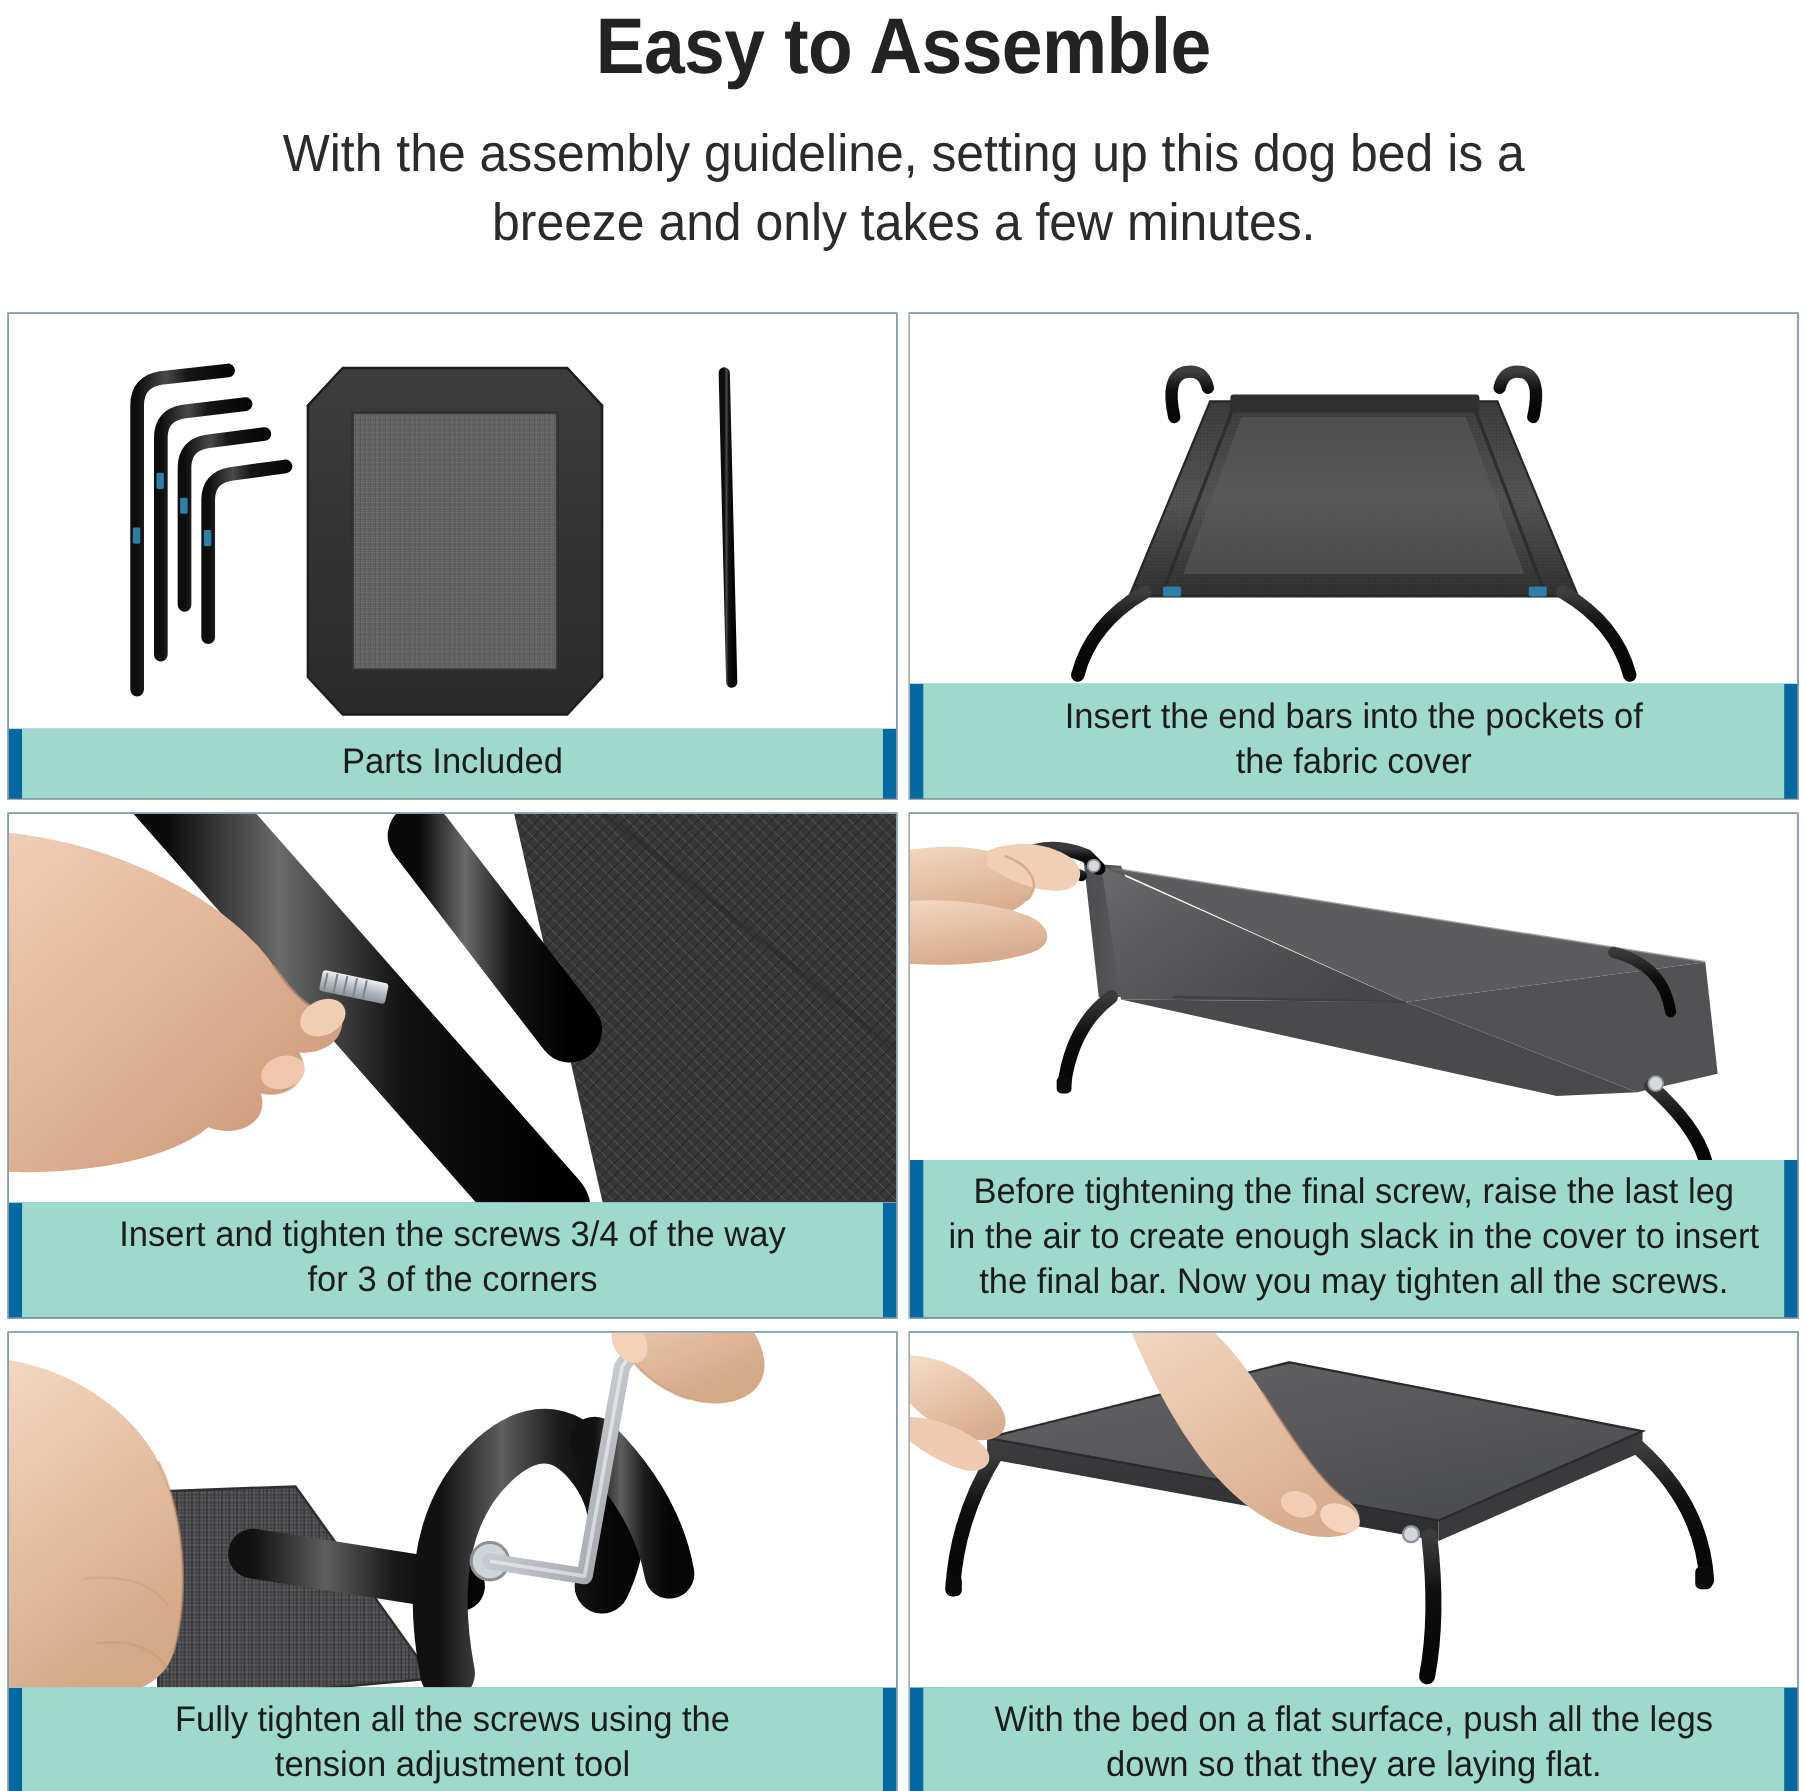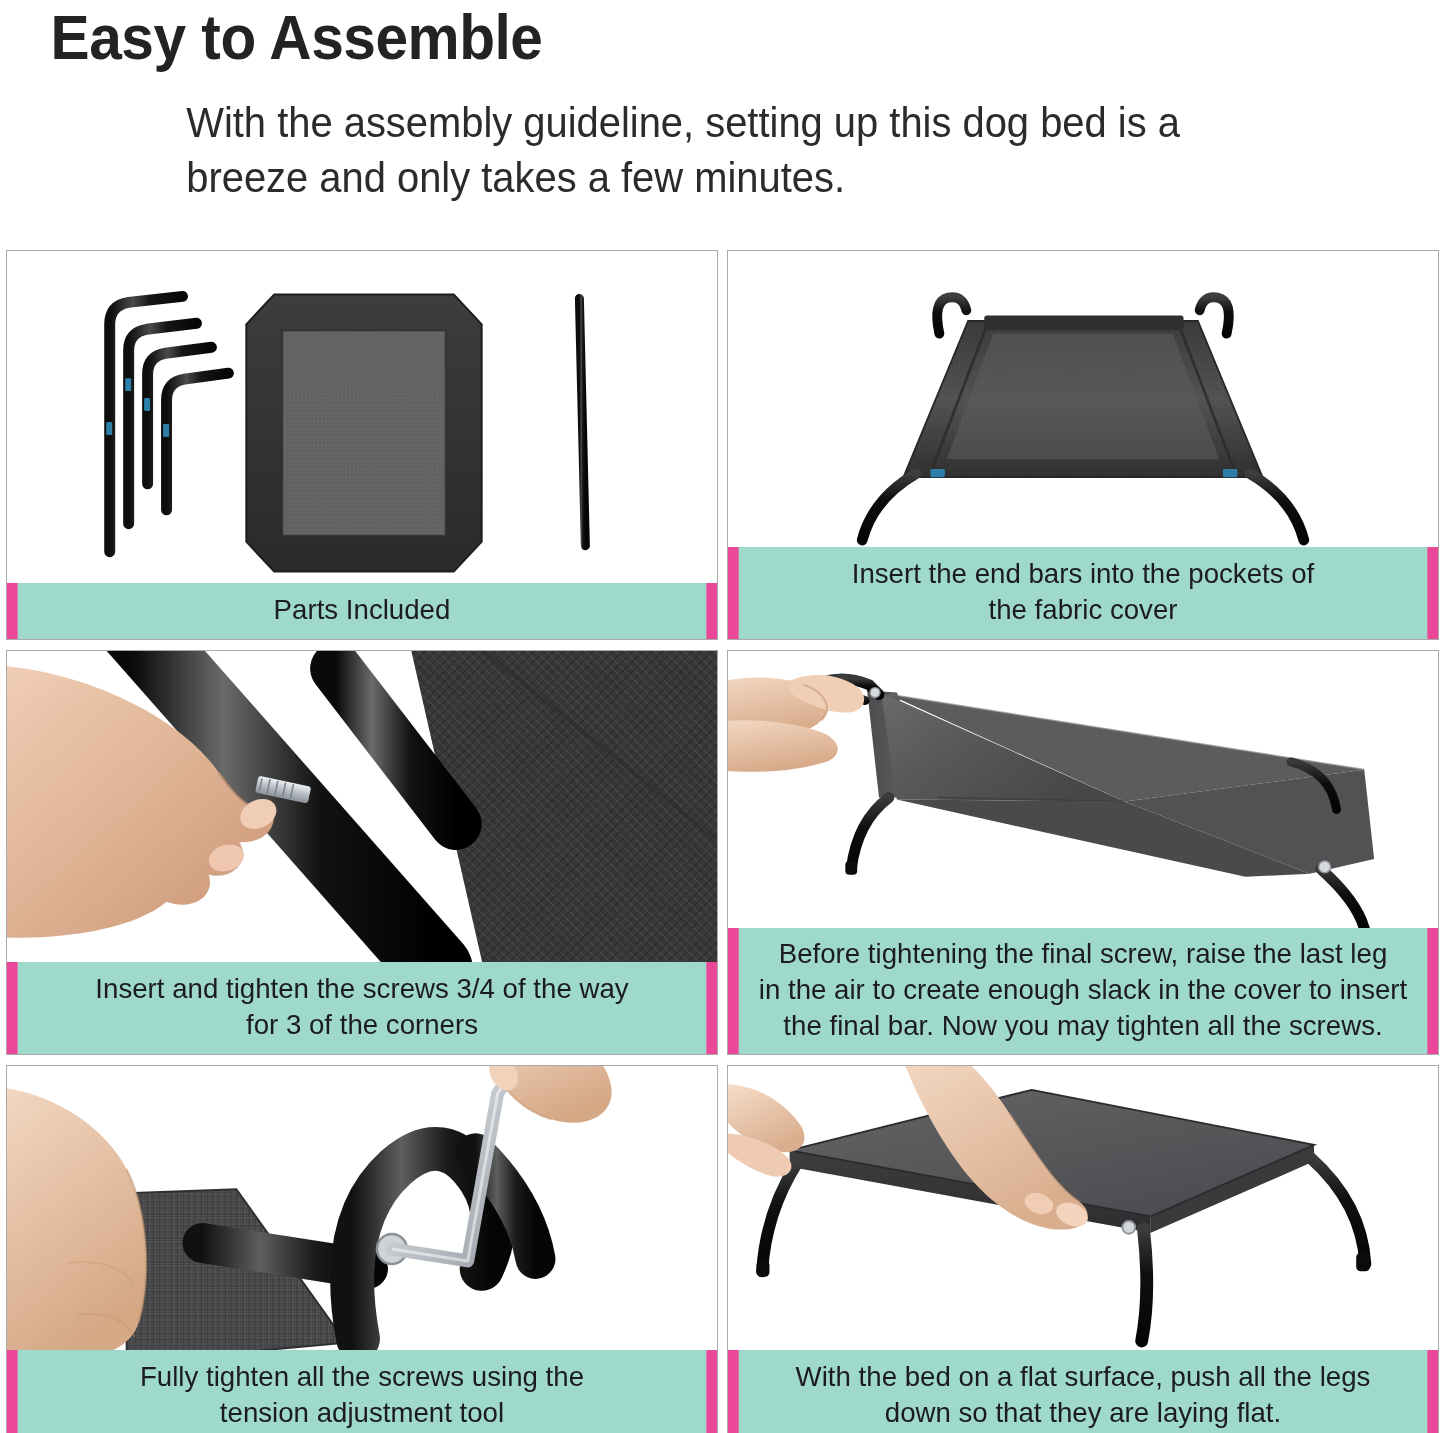--- a/index.html
+++ b/index.html
@@ -13,20 +13,21 @@
     font-family: "Liberation Sans", sans-serif;
     color: #222222;
     overflow: hidden;
     position: relative;
   }
 
   
   #header {
     width: 100%;
     padding-top: 2px;
+    text-align: center;
   }
   #page-title {
     font-size: 63px;
     font-weight: bold;
     letter-spacing: -0.5px;
     color: #232323;
     line-height: 1.12;
     margin: 0;
     transform: scaleX(0.93);
   }
@@ -48,21 +49,21 @@
     width: 1433px;
     display: grid;
     grid-template-columns: 712px 712px;
     grid-template-rows: 390px 405px 378px;
     column-gap: 9px;
     row-gap: 10px;
   }
   .panel {
     position: relative;
     border: 1px solid #a9a9a9;
-    background: #ec4899;
+    background: #0369a1;
     overflow: hidden;
     box-sizing: border-box;
     display: flex;
     flex-direction: column;
   }
   .panel-figure {
     position: relative;
     flex: 1 1 auto;
     overflow: hidden;
     background: #ffffff;

